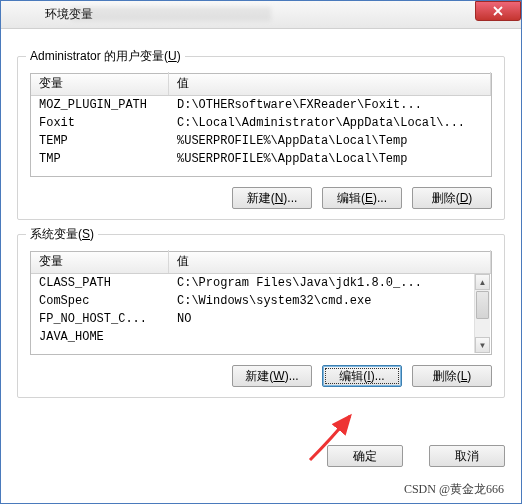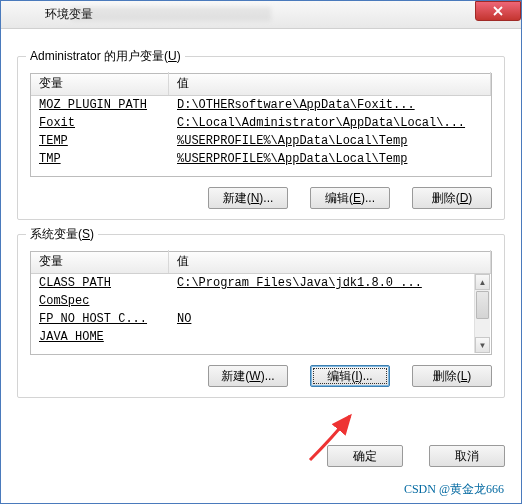--- a/index.html
+++ b/index.html
@@ -11,33 +11,33 @@
     .close-btn { margin-left: auto; width: 46px; height: 20px; background: linear-gradient(#e67, #c43530); border: 1px solid #a02a26; border-radius: 0 0 3px 3px; color: #fff; display: flex; align-items: center; justify-content: center; font-weight: bold; margin-top: -8px; }
     .close-btn svg { width: 10px; height: 10px; }
     .content { padding: 27px 16px; }
     .groupbox { border: 1px solid #d4d4d4; border-radius: 2px; margin-bottom: 14px; padding: 10px 12px 10px 12px; position: relative; }
     .groupbox .legend { position: absolute; top: -9px; left: 8px; background: #fff; padding: 0 4px; font-size: 12px; }
     .listview { border: 1px solid #bcbcbc; background: #fff; height: 104px; display: flex; flex-direction: column; margin-top: 6px; position: relative; }
     .lv-header { display: flex; height: 22px; background: linear-gradient(#fdfdfd, #ececec); border-bottom: 1px solid #d0d0d0; align-items: flex-end; }
     .lv-header .col { padding: 3px 8px; border-right: 1px solid #d8d8d8; font-size: 12px; }
     .lv-body { flex: 1; overflow: hidden; font-family: "Consolas", "Courier New", monospace; font-size: 12px; }
     .lv-row { display: flex; height: 18px; line-height: 18px; }
-    .lv-row .cell { padding: 0 8px; white-space: nowrap; overflow: hidden; text-decoration: underline; }
+    .lv-row .cell { padding: 0 8px; white-space: nowrap; overflow: hidden; }
     .col-var { width: 138px; }
     .col-val { flex: 1; }
     .scrollbar { position: absolute; right: 1px; top: 22px; bottom: 1px; width: 16px; background: #f0f0f0; border-left: 1px solid #e0e0e0; }
     .scroll-up, .scroll-down { height: 16px; background: linear-gradient(#f8f8f8,#e4e4e4); border: 1px solid #c8c8c8; display: flex; align-items: center; justify-content: center; font-size: 8px; color: #555; }
     .scroll-down { position: absolute; bottom: 0; left: 0; right: 0; }
     .scroll-thumb { position: absolute; left: 1px; right: 1px; background: linear-gradient(#e8e8e8,#d4d4d4); border: 1px solid #b8b8b8; border-radius: 1px; }
-    .btn-row { display: flex; justify-content: flex-end; gap: 22px; margin-top: 10px; }
+    .btn-row { display: flex; justify-content: flex-end; gap: 10px; margin-top: 10px; }
     .btn { height: 22px; min-width: 80px; padding: 0 10px; background: linear-gradient(#f6f6f6,#e2e2e2); border: 1px solid #9a9a9a; border-radius: 2px; font-size: 12px; cursor: pointer; white-space: nowrap; }
     .btn.focus { border: 1px solid #3c7fb1; box-shadow: 0 0 0 1px #7fb7e0 inset; outline: 1px dotted #333; outline-offset: -4px; }
     .footer-btns { display: flex; justify-content: flex-end; gap: 26px; padding: 6px 16px 0 16px; }
     .footer-btns .btn { min-width: 76px; }
-    .watermark { position: absolute; right: 18px; bottom: 6px; font-size: 12px; color: #0369a1; font-family: "Microsoft YaHei"; }
+    .watermark { position: absolute; right: 18px; bottom: 6px; font-size: 12px; color: #404040; font-family: "Microsoft YaHei"; }
     .arrow { position: absolute; left: 302px; top: 408px; pointer-events: none; }
     .u { text-decoration: underline; }
     .wrap { position: relative; width: 522px; height: 504px; }
   </style>
 </head>
 <body>
 <div class="wrap">
 
 <div class="window">
   <div class="titlebar">
@@ -55,21 +55,21 @@
     <div class="groupbox">
       <div class="legend"><span>Administrator 的用户变量(</span><span class="u">U</span><span>)</span></div>
       <div class="listview">
         <div class="lv-header">
           <div class="col col-var">变量</div>
           <div class="col col-val">值</div>
         </div>
         <div class="lv-body">
           <div class="lv-row">
                 <div class="cell col-var">MOZ_PLUGIN_PATH</div>
-                <div class="cell col-val">D:\OTHERsoftware\AppData\Foxit...</div>
+                <div class="cell col-val">D:\OTHERsoftware\FXReader\Foxit...</div>
               </div>
           <div class="lv-row">
                 <div class="cell col-var">Foxit</div>
                 <div class="cell col-val">C:\Local\Administrator\AppData\Local\...</div>
               </div>
           <div class="lv-row">
                 <div class="cell col-var">TEMP</div>
                 <div class="cell col-val">%USERPROFILE%\AppData\Local\Temp</div>
               </div>
           <div class="lv-row">
@@ -92,20 +92,21 @@
           <div class="col col-var">变量</div>
           <div class="col col-val">值</div>
         </div>
         <div class="lv-body">
           <div class="lv-row">
                 <div class="cell col-var">CLASS_PATH</div>
                 <div class="cell col-val">C:\Program Files\Java\jdk1.8.0_...</div>
               </div>
           <div class="lv-row">
                 <div class="cell col-var">ComSpec</div>
+                <div class="cell col-val">C:\Windows\system32\cmd.exe</div>
               </div>
           <div class="lv-row">
                 <div class="cell col-var">FP_NO_HOST_C...</div>
                 <div class="cell col-val">NO</div>
               </div>
           <div class="lv-row">
                 <div class="cell col-var">JAVA_HOME</div>
               </div>
         </div>
         <div class="scrollbar">

